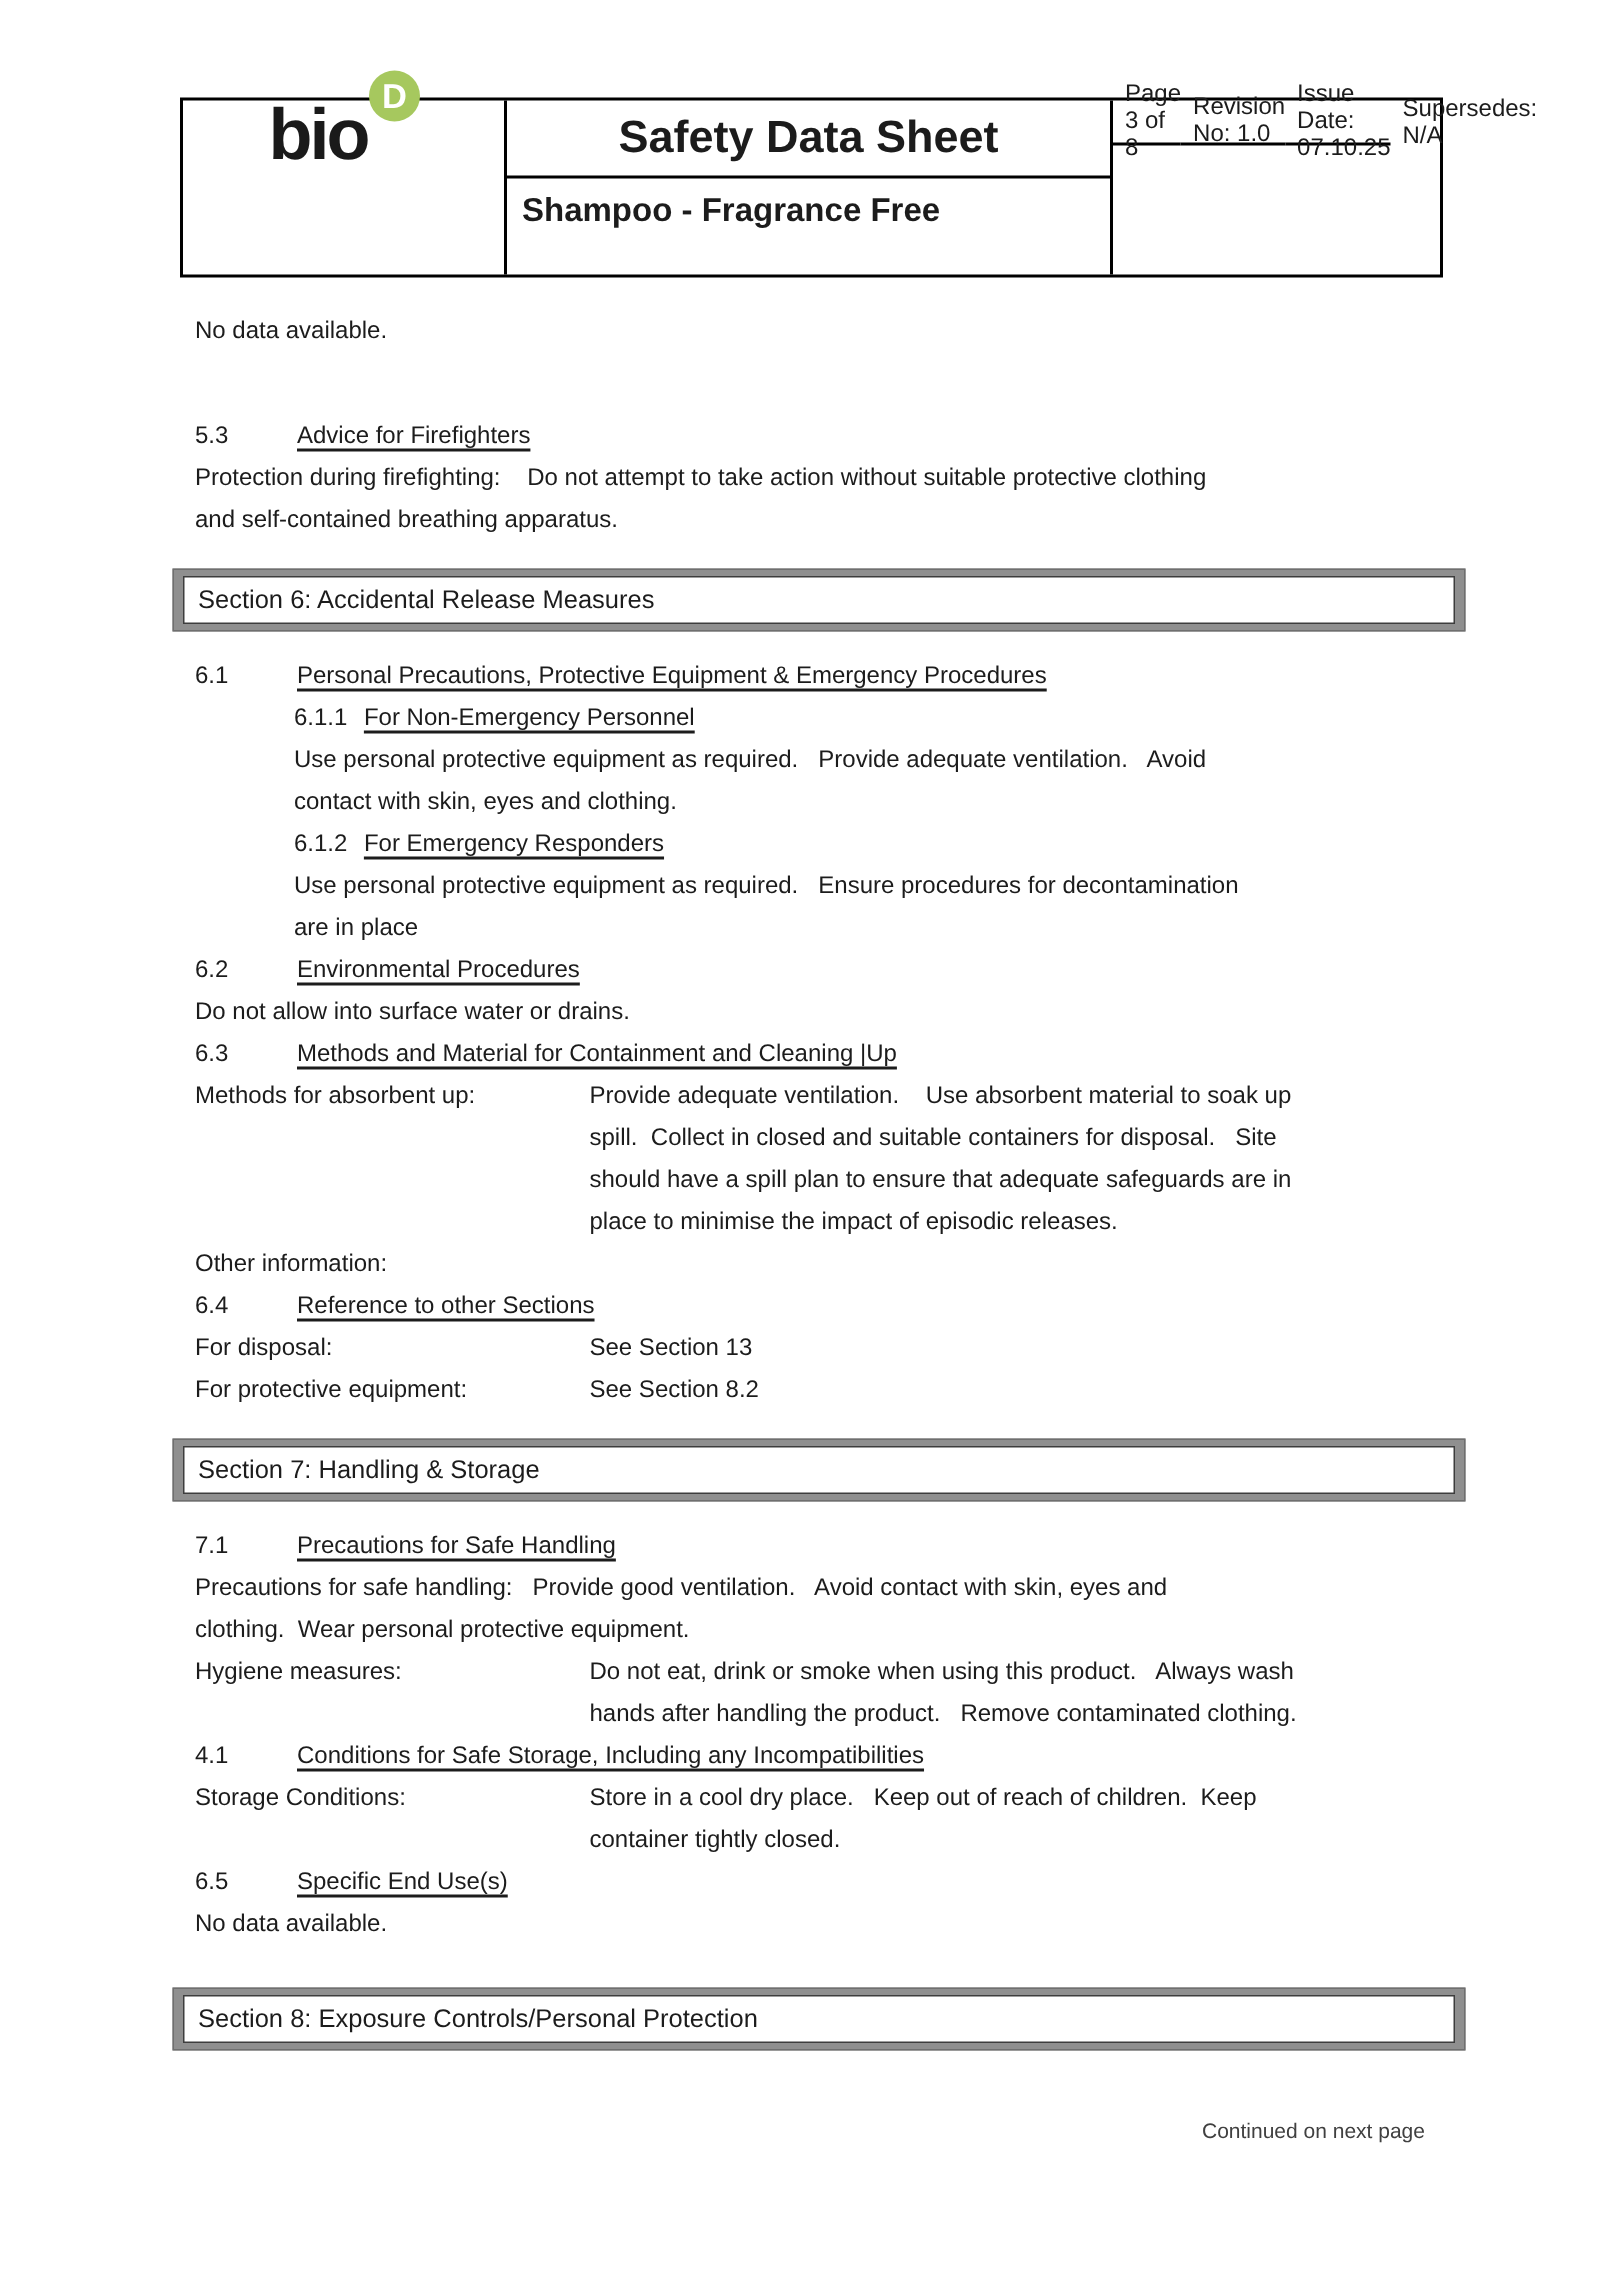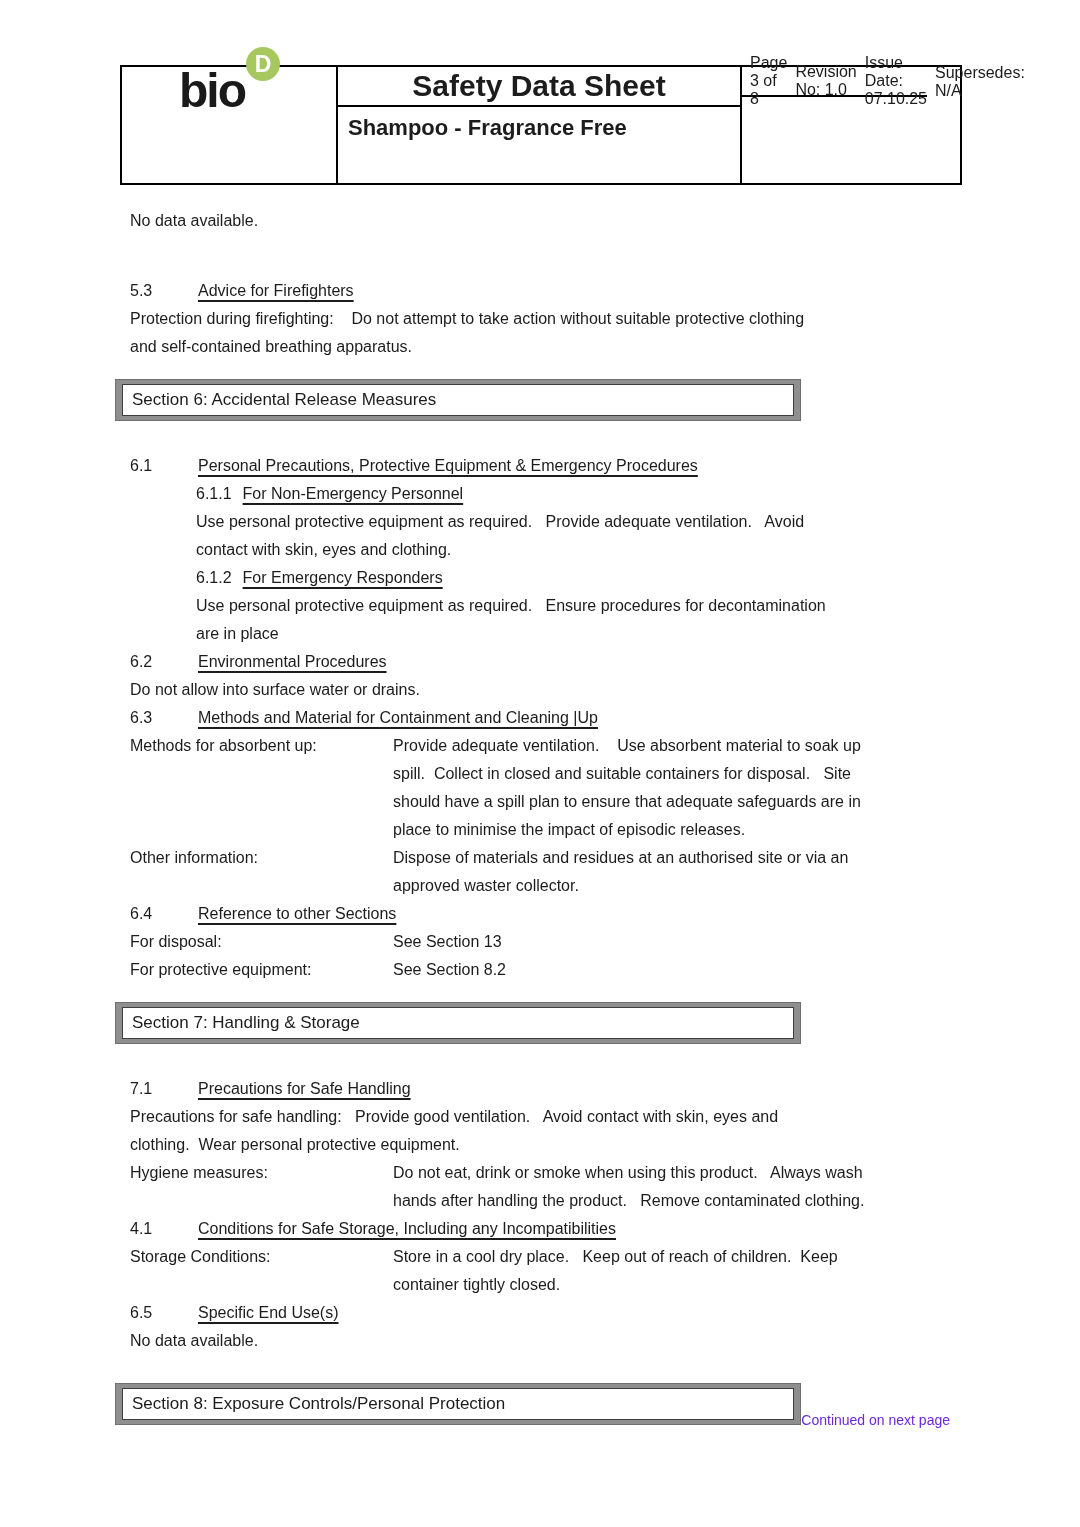--- a/index.html
+++ b/index.html
@@ -19,21 +19,21 @@
   .logo-text {
     font-size:48px; font-weight:bold; color:#1a1a1a; letter-spacing:-2px; line-height:1;
   }
   .logo-badge {
     display:inline-block; width:34px; height:34px; border-radius:50%;
     color:#ffffff; font-size:23px; font-weight:bold; line-height:34px; text-align:center;
     position:relative; top:-20px; left:1px; letter-spacing:0;
   }
   .hdr-title { border-right:2px solid #000; display:flex; flex-direction:column; }
   .hdr-title-row {
-    height:40px; border-bottom:2px solid #000; display:flex; align-items:center; justify-content:center;
+    height:52px; border-bottom:2px solid #000; display:flex; align-items:center; justify-content:center;
     font-size:30px; font-weight:bold; box-sizing:border-box;
   }
   .hdr-sub-row {
     flex:1; display:flex; align-items:flex-start; padding:8px 0 0 10px;
     font-size:22px; font-weight:bold;
   }
   .hdr-info { display:flex; flex-direction:row; font-size:16px; }
   .hdr-info-row {
     height:30px; box-sizing:border-box; border-bottom:2px solid #000;
     display:flex; align-items:center; padding-left:8px;
@@ -47,33 +47,33 @@
   .h2 { display:flex; }
   .h2 .num { flex:none; width:68px; }
   .uline { text-decoration:underline; text-underline-offset:4px; text-decoration-thickness:1.5px; }
   .sub { margin-left:66px; }
   .h3 .subnum { margin-right:11px; }
   .row { display:flex; }
   .row .lbl { flex:none; width:263px; }
   .row .val { flex:1; white-space:pre-wrap; }
   
   .banner {
-    margin-left:-15px; width:686px; box-sizing:border-box;
-    background:#8f8f8f; padding:4px 6px; margin-top:18px; margin-bottom:31px;
+    margin-left:-15px; width:862px; box-sizing:border-box;
+    background:#8f8f8f; padding:4px 6px; margin-top:18px; margin-bottom:16px;
     border:1px solid #6f6f6f;
   }
   .banner-inner {
     background:#ffffff; border:1px solid #3d3d3d; padding:2px 9px;
     font-size:17px; line-height:26px; white-space:nowrap;
   }
   .banner-s8 { margin-top:28px; }
   
   .footer {
     position:absolute; left:130px; top:1412px; width:820px;
-    text-align:right; font-size:14px; color:#6d28d9;
+    text-align:right; font-size:14px; color:#404040;
   }
 </style>
 </head>
 <body>
 
 <div class="page">
 
   <div class="hdr">
     <div class="hdr-logo">
       <span class="logo-text">bio</span>
@@ -135,22 +135,20 @@
     </div>
     <div class="row">
       <div class="lbl">Methods for absorbent up:</div>
       <div class="val">Provide adequate ventilation.    Use absorbent material to soak up
 spill.  Collect in closed and suitable containers for disposal.   Site
 should have a spill plan to ensure that adequate safeguards are in
 place to minimise the impact of episodic releases.</div>
     </div>
     <div class="row">
       <div class="lbl">Other information:</div>
-      <div class="val">Dispose of materials and residues at an authorised site or via an
-approved waster collector.</div>
     </div>
 
     <div class="h2">
       <span class="num">6.4</span>
       <span class="uline">Reference to other Sections</span>
     </div>
     <div class="row">
       <div class="lbl">For disposal:</div>
       <div class="val">See Section 13</div>
     </div>

